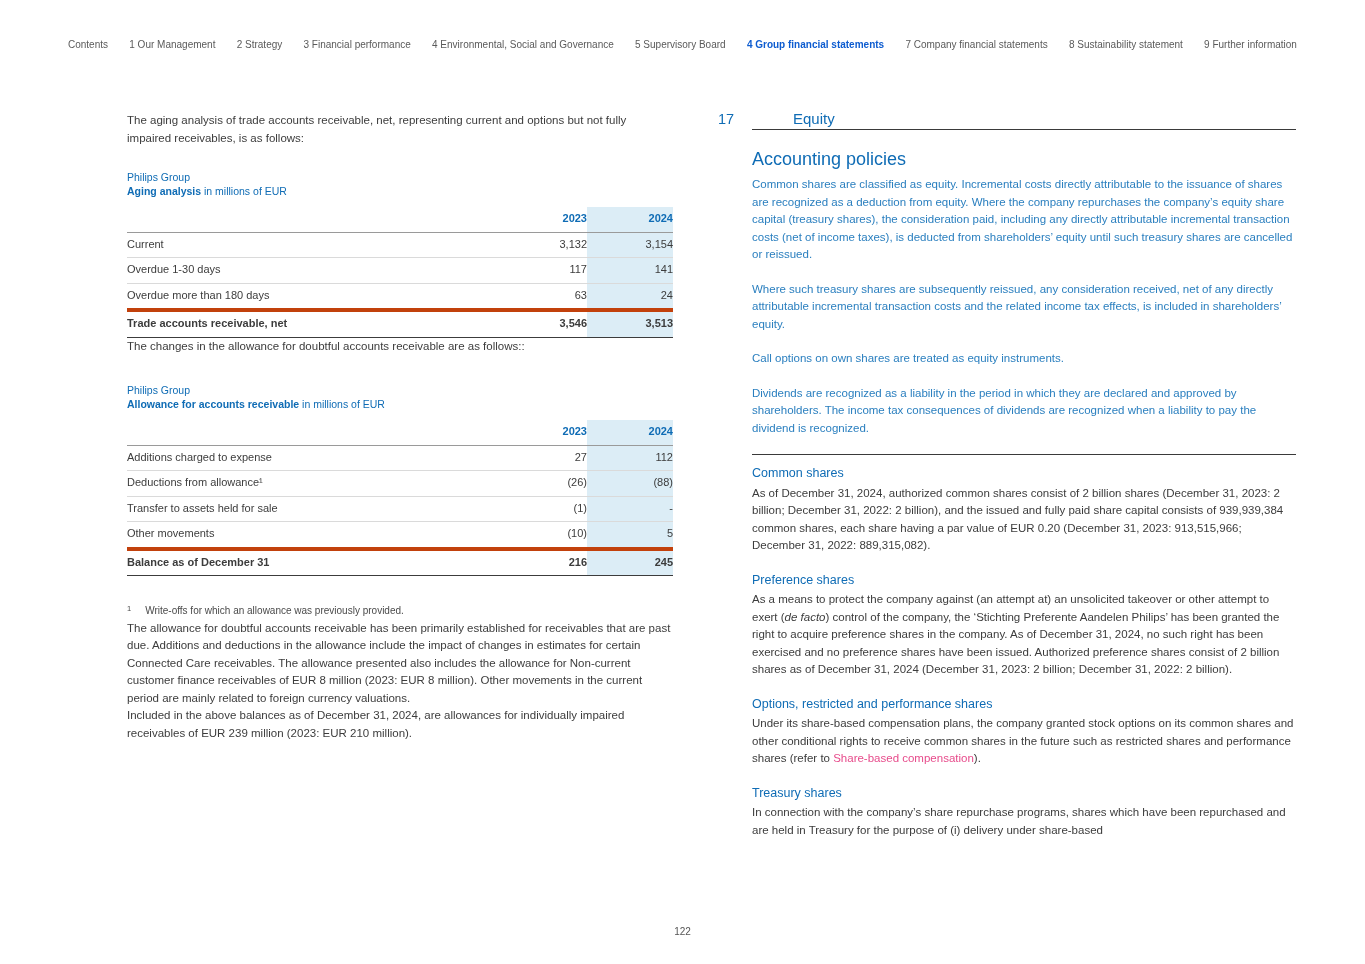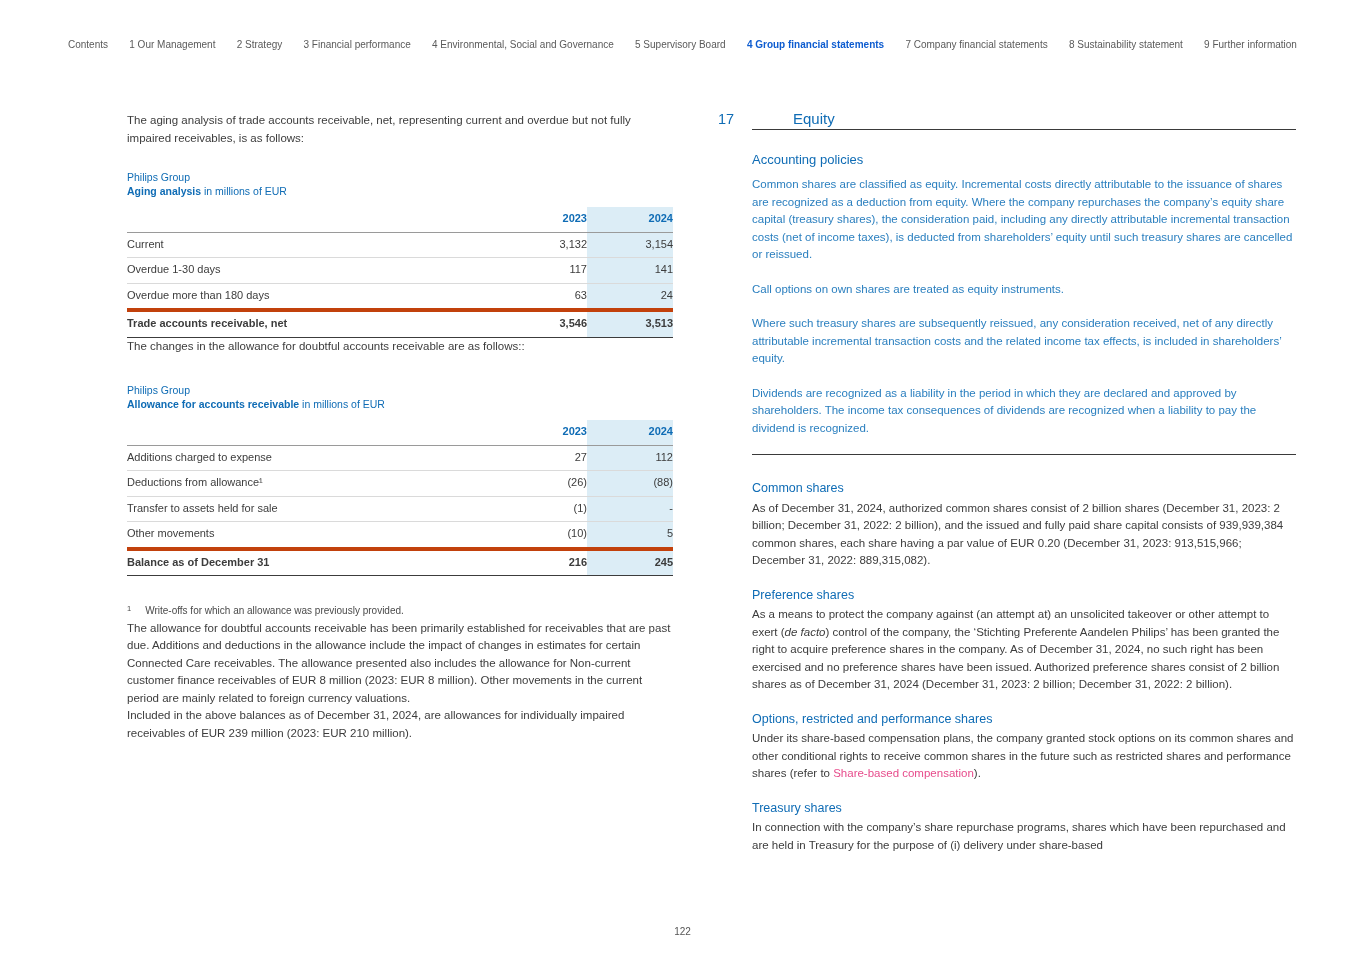--- a/index.html
+++ b/index.html
@@ -59,25 +59,25 @@
   .para-gap3 { margin-top: 23px; }
 
   
   .sec-head { display: flex; align-items: baseline; color: #0f6cb5; gap: 41px; }
   .sec-num { width: 34px; font-size: 14.5px; }
   .sec-title { font-size: 15px; font-weight: normal; color: #0f6cb5; }
   .sec-body { margin-left: 34px; }
   hr.rule { border: none; border-top: 1.5px solid #3a3a3a; margin: 0; }
   .rule-top { margin-top: 20px; }
   .rule-mid { margin-top: 17px; }
-  h2.policy-head { color: #0f6cb5; font-size: 13px; font-weight: normal; margin: 21px 0 8px 0; }
+  h2.policy-head { color: #0f6cb5; font-size: 18px; font-weight: normal; margin: 21px 0 8px 0; }
   p.policy { color: #2a7fbf; margin: 0 0 17px 0; }
   p.policy:last-of-type { margin-bottom: 0; }
   h3.subhead { color: #0f6cb5; font-size: 12.5px; font-weight: normal; margin: 17px 0 2px 0; }
-  h3.first { margin-top: 25px; }
+  h3.first { margin-top: 10px; }
   a.doclink { color: #e74b8b; text-decoration: none; cursor: pointer; }
   .italic { font-style: italic; }
 
   
   .pagefoot {
     position: absolute; left: 0; right: 0; bottom: 27px;
     text-align: center; font-size: 10px; color: #555;
   }
 </style>
 </head>
@@ -93,21 +93,21 @@
     <a>4  Environmental, Social and Governance</a>
     <a>5  Supervisory Board</a>
     <a class="active">4  Group financial statements</a>
     <a>7  Company financial statements</a>
     <a>8  Sustainability statement</a>
     <a>9  Further information</a>
   </nav>
 
   <section class="col-left">
 
-    <p class="body">The aging analysis of trade accounts receivable, net, representing current and overdue but not fully impaired receivables, is as follows:</p>
+    <p class="body">The aging analysis of trade accounts receivable, net, representing current and options but not fully impaired receivables, is as follows:</p>
 
     <div class="table-block">
       <div class="tbl-group">Philips Group</div>
       <div class="tbl-title"><b>Aging analysis</b><span> in millions of EUR</span></div>
       <table>
         <thead>
           <tr>
             <th class="lbl"></th>
             <th class="num">2023</th>
             <th class="num hl">2024</th>
@@ -198,22 +198,22 @@
       <span class="sec-num">17</span>
       <h1 class="sec-title">Equity</h1>
     </div>
 
     <div class="sec-body">
       <hr class="rule rule-top">
 
       <h2 class="policy-head">Accounting policies</h2>
 
       <p class="policy">Common shares are classified as equity. Incremental costs directly attributable to the issuance of shares are recognized as a deduction from equity. Where the company repurchases the company’s equity share capital (treasury shares), the consideration paid, including any directly attributable incremental transaction costs (net of income taxes), is deducted from shareholders’ equity until such treasury shares are cancelled or reissued.</p>
+      <p class="policy">Where such treasury shares are subsequently reissued, any consideration received, net of any directly attributable incremental transaction costs and the related income tax effects, is included in shareholders’ equity.</p>
       <p class="policy">Call options on own shares are treated as equity instruments.</p>
-      <p class="policy">Where such treasury shares are subsequently reissued, any consideration received, net of any directly attributable incremental transaction costs and the related income tax effects, is included in shareholders’ equity.</p>
       <p class="policy">Dividends are recognized as a liability in the period in which they are declared and approved by shareholders. The income tax consequences of dividends are recognized when a liability to pay the dividend is recognized.</p>
 
       <hr class="rule rule-mid">
 
       <h3 class="subhead first">Common shares</h3>
       <p class="body">As of December 31, 2024, authorized common shares consist of 2 billion shares (December 31, 2023: 2 billion; December 31, 2022: 2 billion), and the issued and fully paid share capital consists of 939,939,384 common shares, each share having a par value of EUR 0.20 (December 31, 2023: 913,515,966; December 31, 2022: 889,315,082).</p>
 
       <h3 class="subhead">Preference shares</h3>
       <p class="body"><span>As a means to protect the company against (an attempt at) an unsolicited takeover or other attempt to exert (</span><span class="italic">de facto</span><span>) control of the company, the ‘Stichting Preferente Aandelen Philips’ has been granted the right to acquire preference shares in the company. As of December 31, 2024, no such right has been exercised and no preference shares have been issued. Authorized preference shares consist of 2 billion shares as of December 31, 2024 (December 31, 2023: 2 billion; December 31, 2022: 2 billion).</span></p>
 

